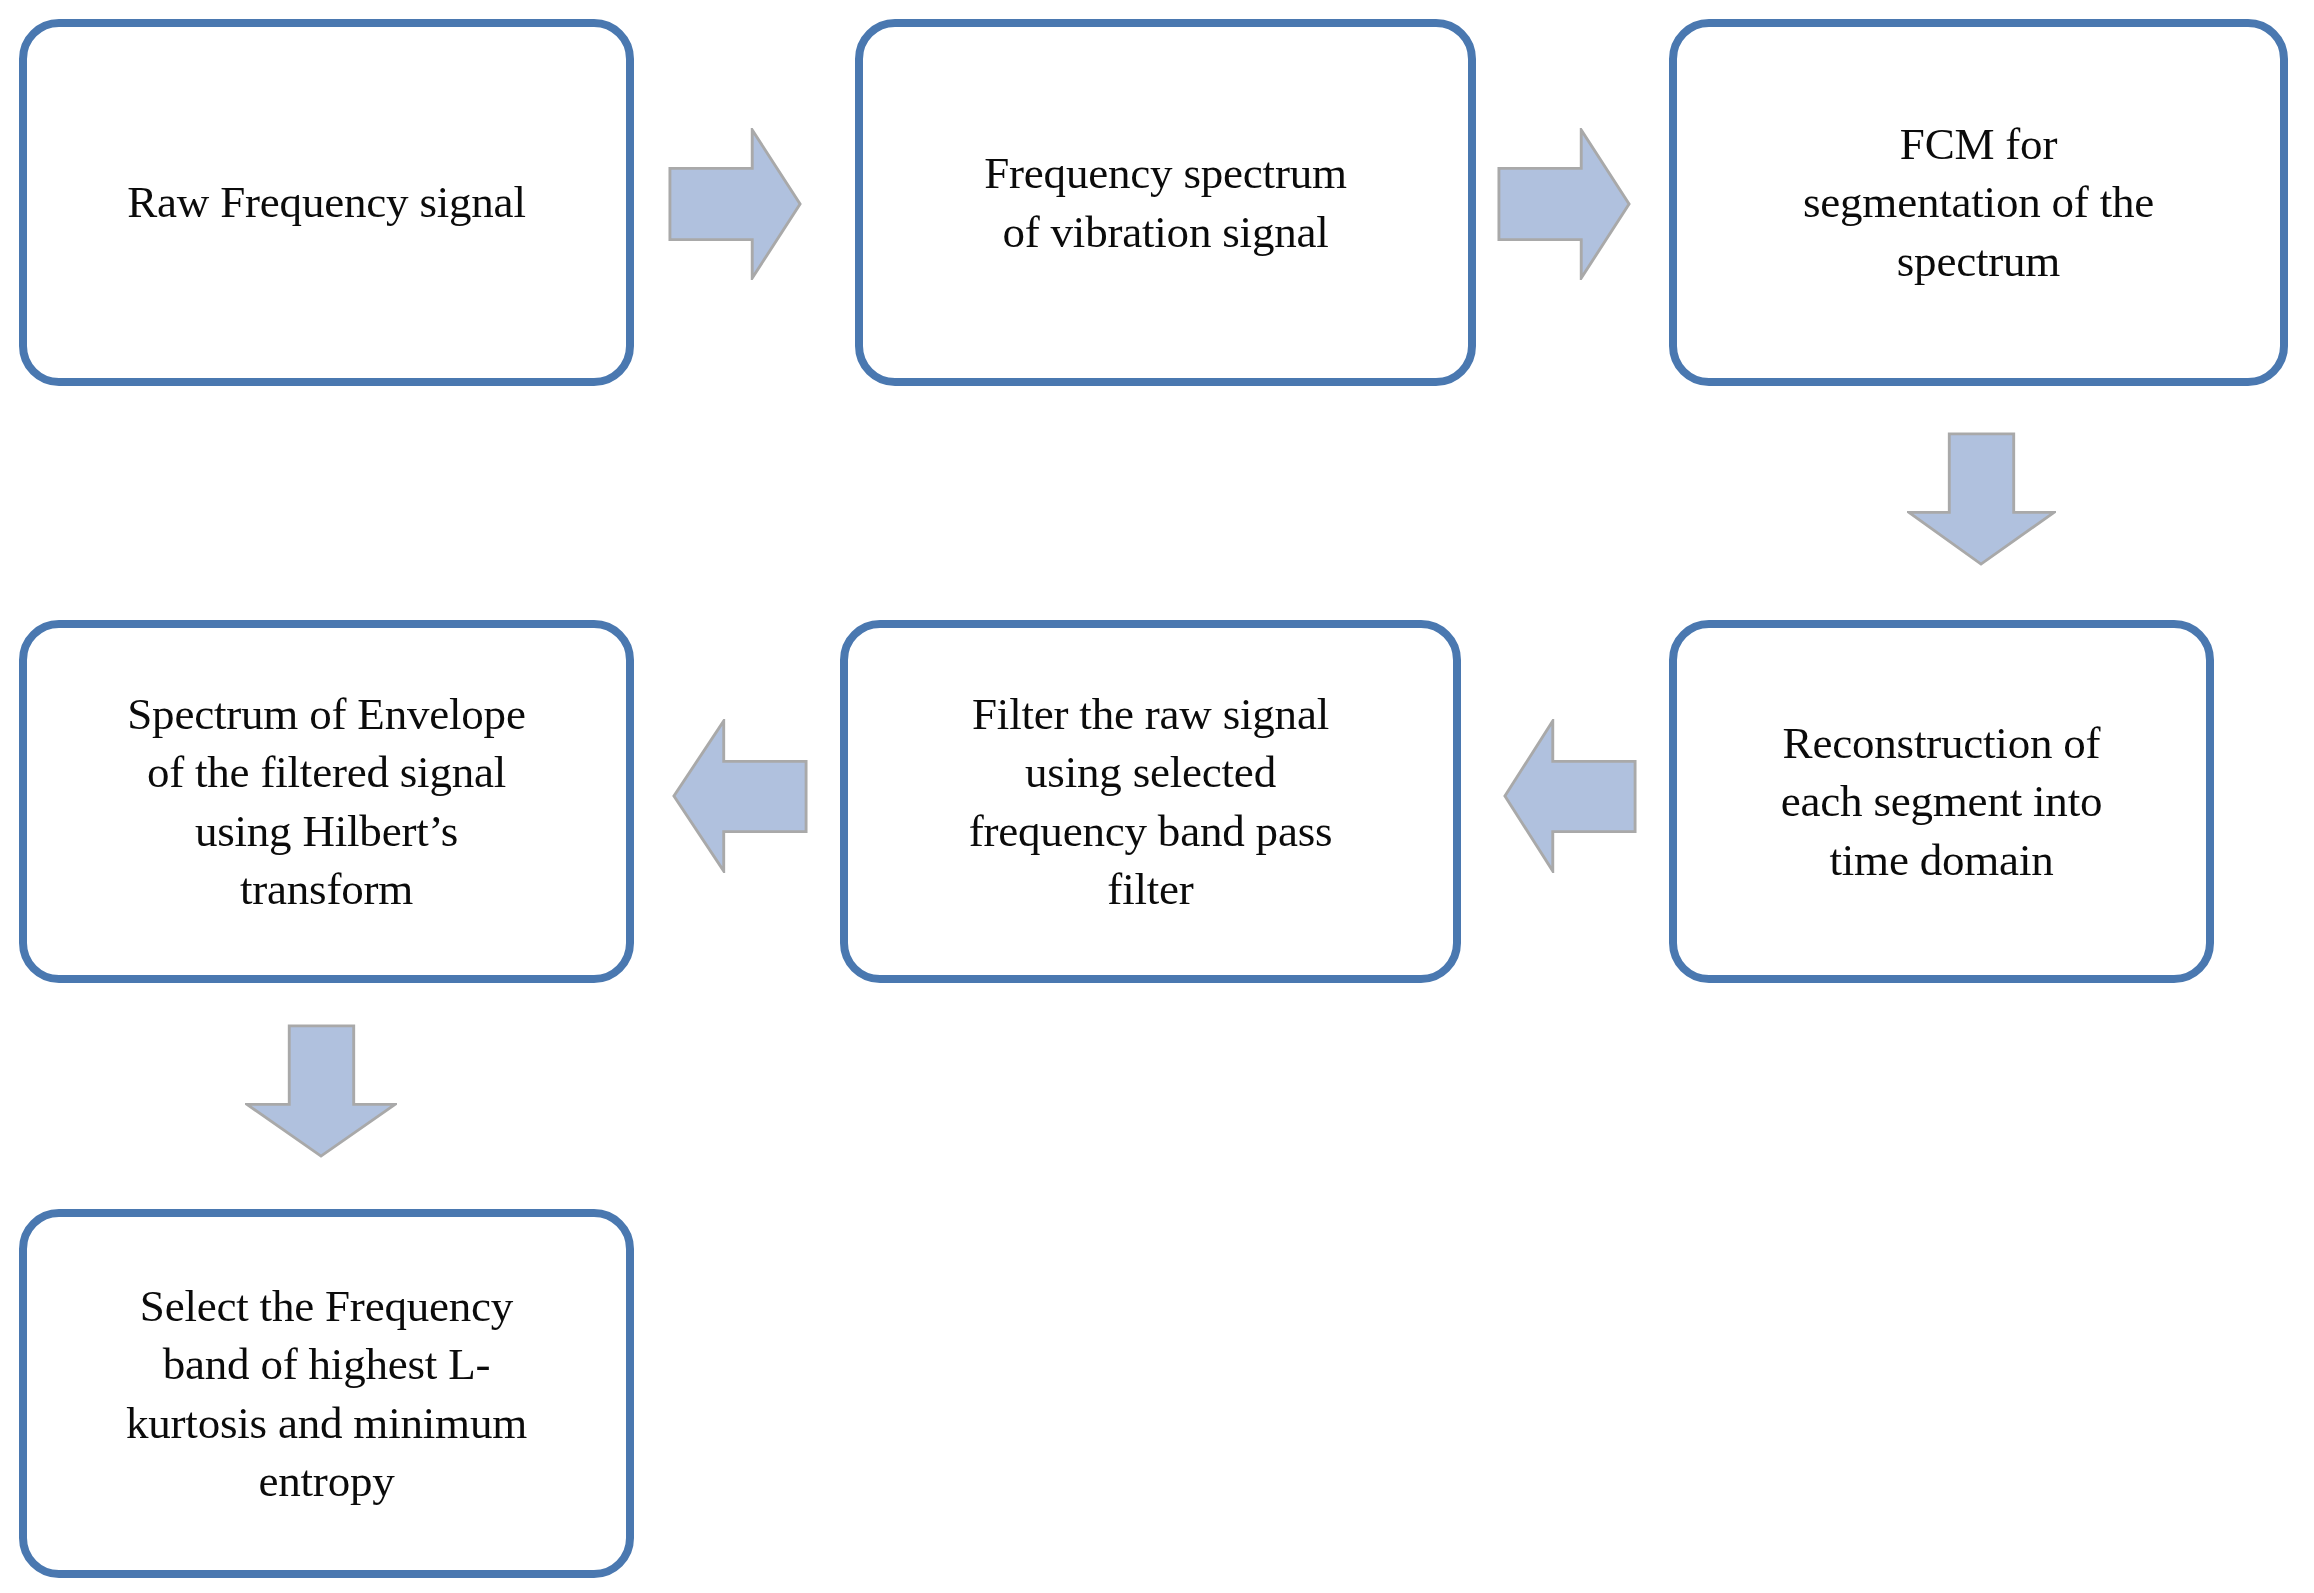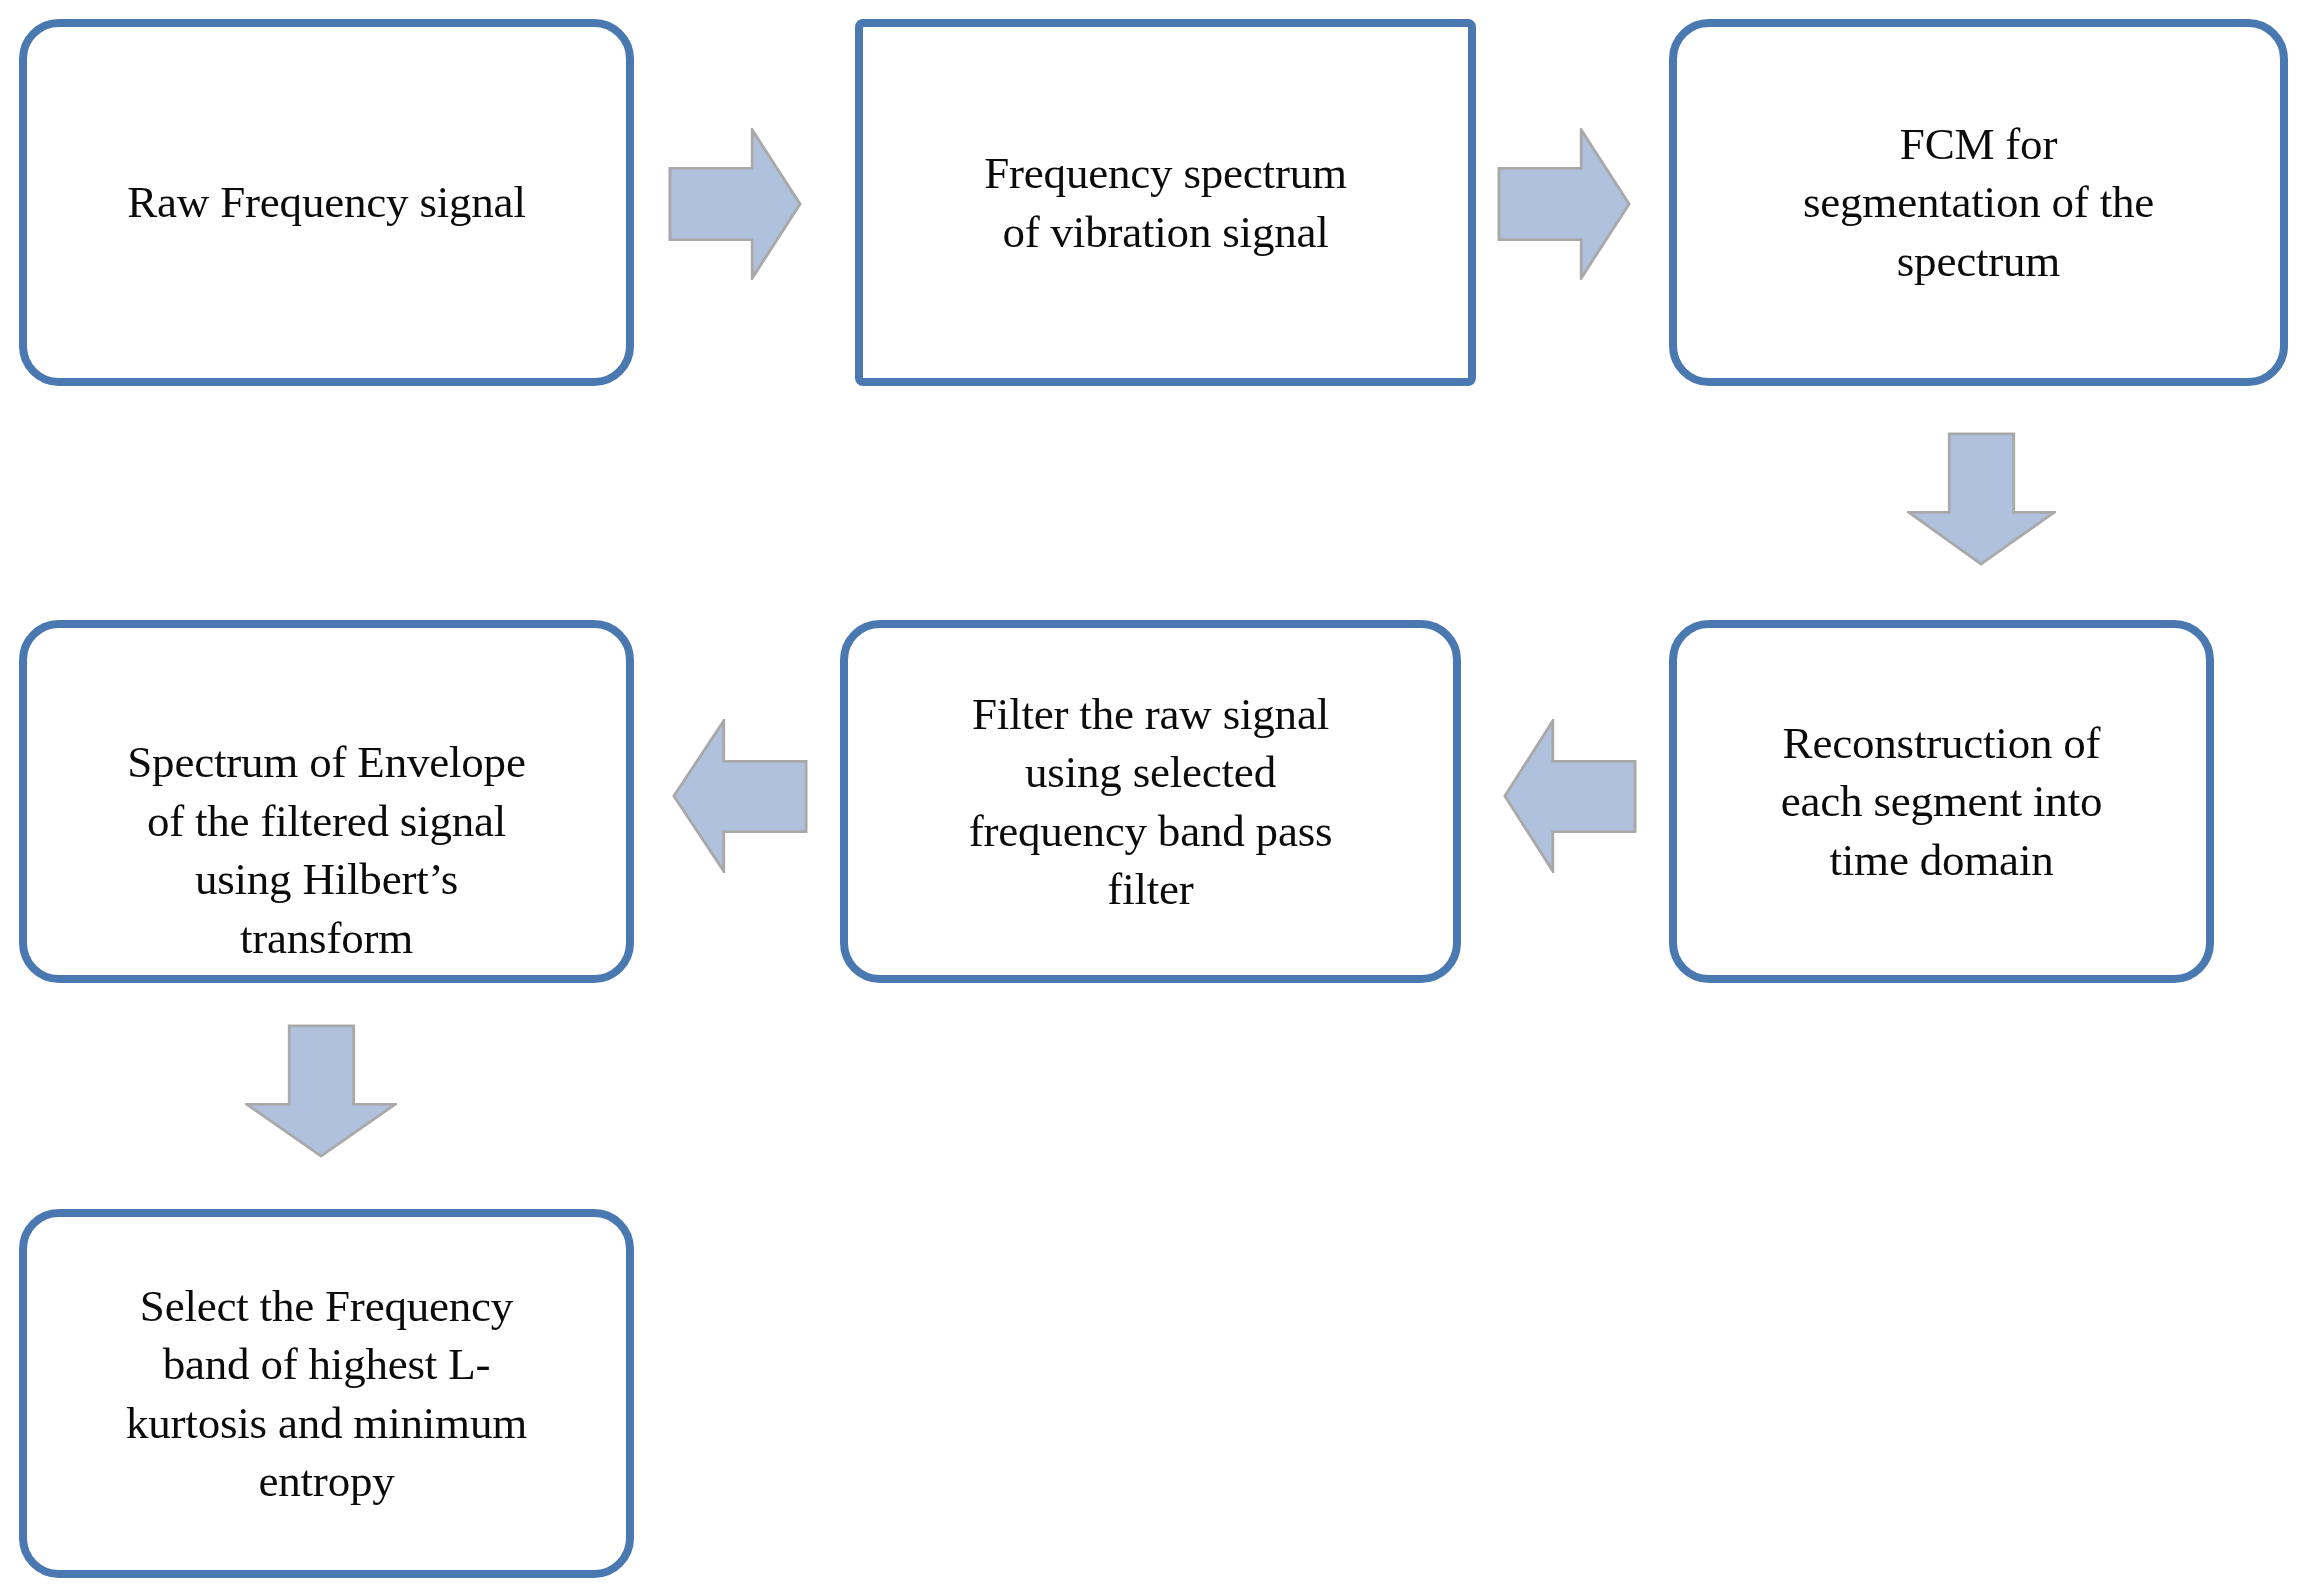--- a/index.html
+++ b/index.html
@@ -32,23 +32,23 @@
     padding: 7.7px 25px;
     -webkit-font-smoothing: antialiased;
   }
   .node .label {
     display: block;
     width: 100%;
     white-space: pre-line;
   }
   
   #node-raw-vibration-signal   { left: 19px;   top: 19px;   width: 615px; height: 367px; }
-  #node-frequency-spectrum     { left: 855px;  top: 19px;   width: 621px; height: 367px; border-radius: 8px; }
+  #node-frequency-spectrum     { left: 855px;  top: 19px;   width: 621px; height: 367px; }
   #node-fcm-segmentation       { left: 1669px; top: 19px;   width: 619px; height: 367px; }
-  #node-spectrum-envelope      { left: 19px;   top: 620px;  width: 615px; height: 363px; align-items: flex-end; }
+  #node-spectrum-envelope      { left: 19px;   top: 620px;  width: 615px; height: 363px; }
   #node-filter-raw-signal      { left: 840px;  top: 620px;  width: 621px; height: 363px; }
   #node-reconstruction         { left: 1669px; top: 620px;  width: 545px; height: 363px; }
   #node-select-frequency-band  { left: 19px;   top: 1209px; width: 615px; height: 369px; align-items: center; }
 
   
   .arrow {
     position: absolute;
     display: block;
   }
   .arrow svg { display: block; width: 100%; height: 100%; }

